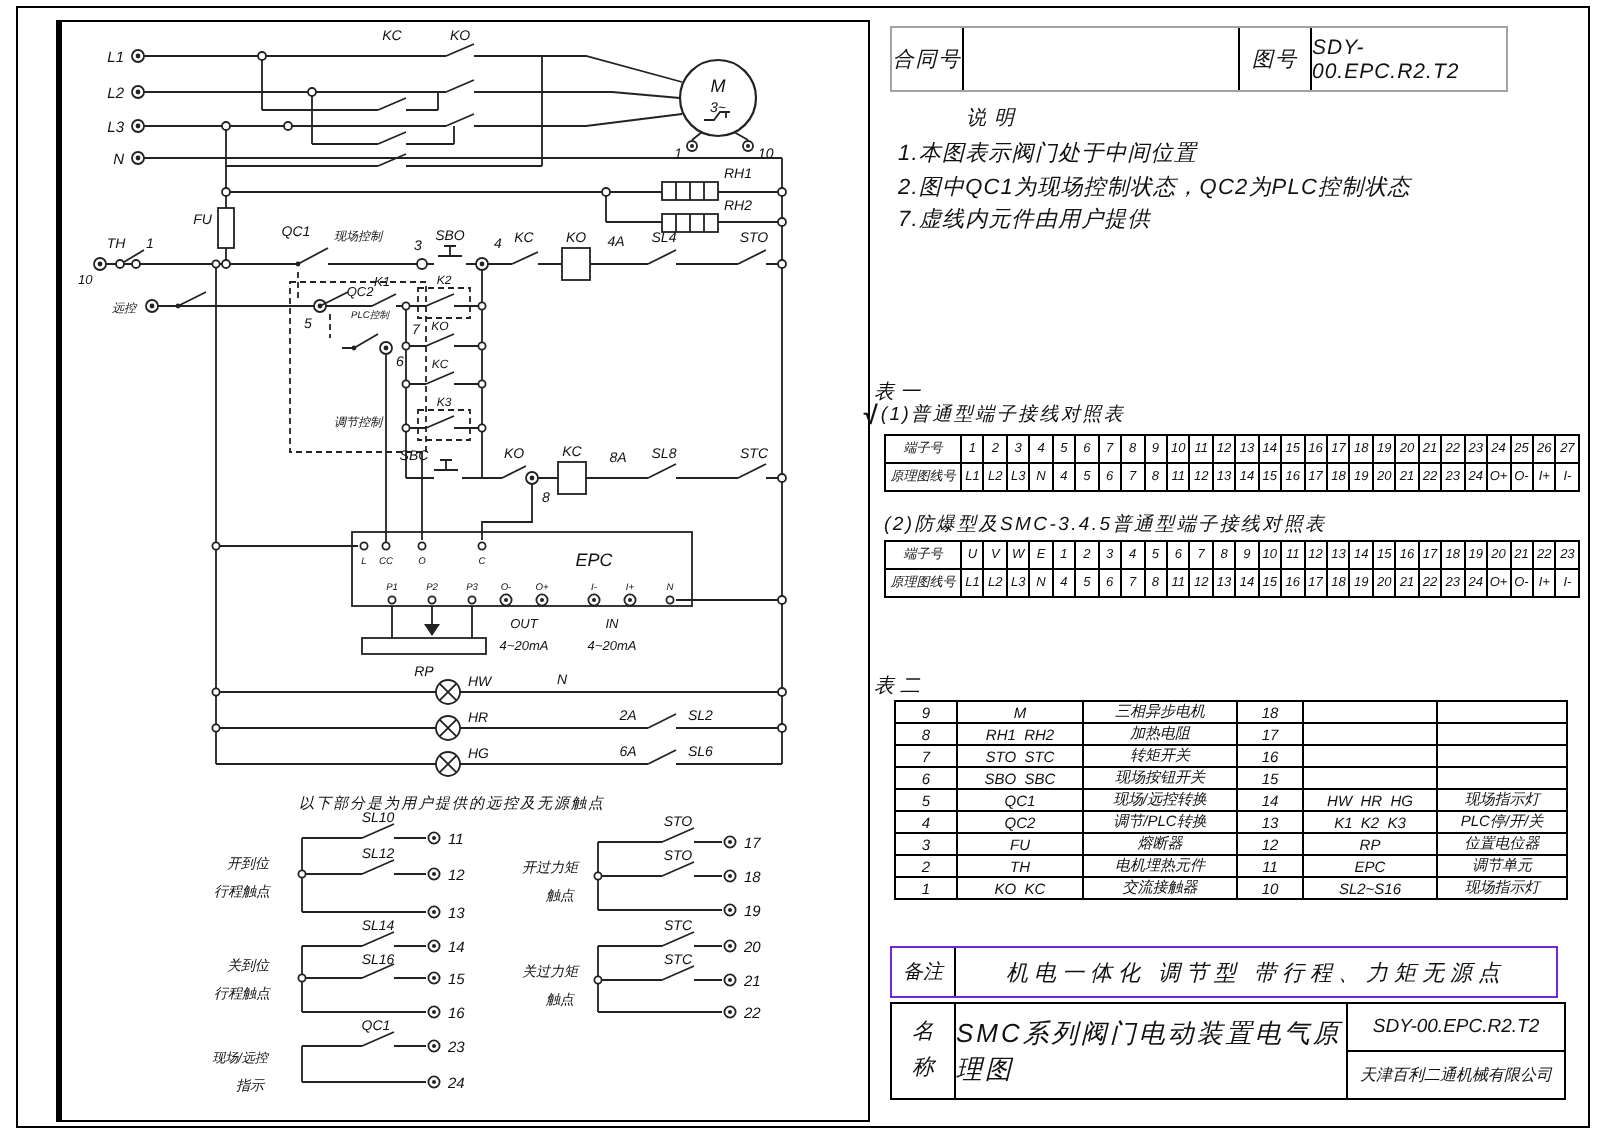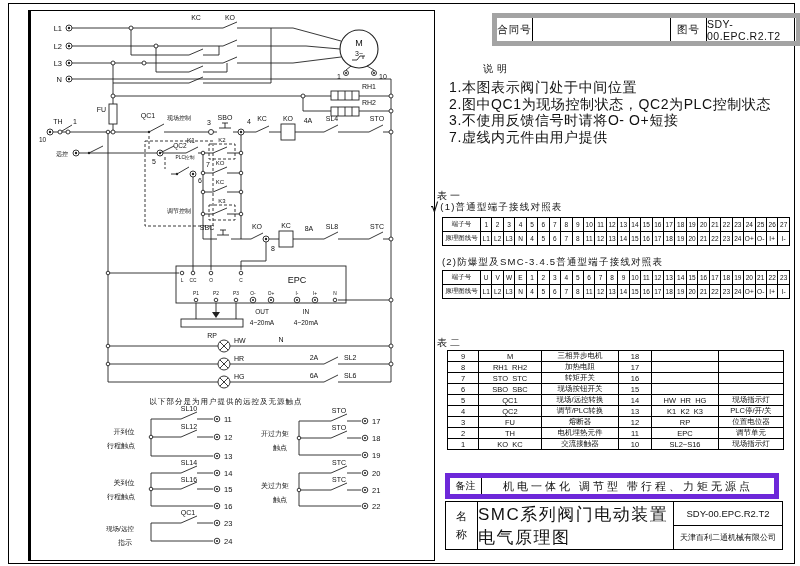--- a/index.html
+++ b/index.html
@@ -1,59 +1,59 @@
 <!DOCTYPE html>
 <html><head>
 <meta charset="utf-8">
 <style>
   html,body{margin:0;padding:0;background:#fff;}
   #page{position:relative;width:800px;height:566px;background:#fff;overflow:hidden;
         font-family:"Liberation Sans","DejaVu Sans",sans-serif;color:#111;}
-  .abs{position:absolute;}
+  .abs{position:absolute;font-style:italic;}
   #frame{left:8px;top:3px;width:785px;height:559px;border:1px solid #000;}
   #circuit-wrap{left:28px;top:10px;width:403px;height:549px;border:1px solid #000;border-left:3px solid #000;background:#fff;}
   svg{display:block;}
   svg text{font-family:"Liberation Sans","DejaVu Sans",sans-serif;fill:#111;}
   .w{fill:none;stroke:#222;stroke-width:0.9;}
   .w11{stroke-width:1.1;}
   .dash{stroke-dasharray:3,2;}
   .ct{fill:#fff;stroke:#222;stroke-width:0.9;}
   .dot{fill:#222;stroke:none;}
   .t48{font-size:4.8px;}.t6{font-size:6px;}.t65{font-size:6.5px;}.t7{font-size:7px;}
   .t75{font-size:7.5px;}.t9{font-size:9px;}
   .mid{text-anchor:middle;}.end{text-anchor:end;}
   
-  .hdr{left:445px;top:13px;width:309px;height:33px;display:flex;border:5px solid #a3a3a3;box-sizing:border-box;margin-left:47px;}
+  .hdr{left:445px;top:13px;width:309px;height:33px;display:flex;border:1px solid #a3a3a3;box-sizing:border-box;}
   .hc{display:flex;align-items:center;justify-content:center;box-sizing:border-box;font-size:10.5px;letter-spacing:1px;}
   .hc+.hc{border-left:1px solid #000;}
   .hc1{width:35px;}.hc2{width:138px;}.hc3{width:36px;}.hc4{flex:1;font-size:10.5px;letter-spacing:0.5px;}
-  .notes{left:449px;top:62px;width:335px;}
+  .notes{left:449px;top:52px;width:335px;}
   .notes-title{font-size:10px;letter-spacing:4px;margin-left:34px;margin-bottom:3px;}
-  .note-item{font-size:14px;line-height:16.5px;letter-spacing:0.6px;white-space:pre;}
+  .note-item{font-size:11px;line-height:16.5px;letter-spacing:0.6px;white-space:pre;}
   .tbl-label{font-size:10px;letter-spacing:3px;}
   .tbl-title{font-size:9.5px;letter-spacing:1.2px;display:flex;align-items:center;}
   .chk{font-size:13px;font-weight:bold;margin-right:1px;}
   table.tterm{border-collapse:collapse;table-layout:fixed;width:348px;}
   table.tterm td{border:1px solid #000;font-size:6.5px;text-align:center;padding:0;height:13px;overflow:hidden;white-space:nowrap;}
   table.tterm td:first-child{width:37px;}
   table.tcomp{border-collapse:collapse;table-layout:fixed;width:330px;}
   table.tcomp td{border:1px solid #000;font-size:7.5px;text-align:center;padding:0;height:10px;overflow:hidden;white-space:pre;}
   table.tcomp td:nth-child(1){width:30px;}
   table.tcomp td:nth-child(2){width:62px;}
   table.tcomp td:nth-child(3){width:76px;margin-top:16px;}
   table.tcomp td:nth-child(4){width:32px;}
   table.tcomp td:nth-child(5){width:66px;}
   table.tcomp td:nth-child(6){width:64px;}
-  .remark{left:445px;top:473px;width:334px;height:26px;display:flex;border:5px solid #6d28d9;box-sizing:border-box;}
+  .remark{left:445px;top:473px;width:334px;height:26px;display:flex;border:1px solid #6d28d9;box-sizing:border-box;}
   .remark-label{width:32px;border-right:1px solid #000;display:flex;align-items:center;justify-content:center;font-size:10px;box-sizing:border-box;}
   .remark-value{flex:1;display:flex;align-items:center;justify-content:center;font-size:11px;letter-spacing:3px;}
   .nameblk{left:445px;top:501px;width:338px;height:49px;display:flex;border:1px solid #000;box-sizing:border-box;}
   .name-label{width:32px;border-right:1px solid #000;display:flex;align-items:center;justify-content:center;box-sizing:border-box;}
   .name-label span{width:13px;font-size:11px;line-height:1.6;word-break:break-all;text-align:center;}
-  .name-value{width:196px;border-right:1px solid #000;display:flex;align-items:center;justify-content:center;font-size:17px;letter-spacing:1.5px;box-sizing:border-box;}
+  .name-value{width:196px;border-right:1px solid #000;display:flex;align-items:center;justify-content:center;font-size:13px;letter-spacing:1.5px;box-sizing:border-box;}
   .name-right{flex:1;display:flex;flex-direction:column;}
   .dno{flex:1;border-bottom:1px solid #000;display:flex;align-items:center;justify-content:center;font-size:9.5px;box-sizing:border-box;}
   .company{flex:1;display:flex;align-items:center;justify-content:center;font-size:8px;box-sizing:border-box;}
 </style>
 </head>
 <body>
 
 <div id="page">
   <div id="frame" class="abs"></div>
 
@@ -364,21 +364,20 @@
     <div class="hc hc1">合同号</div>
     <div class="hc hc2"></div>
     <div class="hc hc3">图号</div>
     <div class="hc hc4">SDY-00.EPC.R2.T2</div>
   </div>
 
   <div class="abs notes">
     <div class="notes-title">说明</div>
     <div class="note-item">1.本图表示阀门处于中间位置</div>
     <div class="note-item">2.图中QC1为现场控制状态，QC2为PLC控制状态</div>
-    <div class="note-item">3.不使用反馈信号时请将O- O+短接</div>
     <div class="note-item">7.虚线内元件由用户提供</div>
   </div>
 
   <div class="abs tbl-label" style="left:437px;top:189px;">表一</div>
   <div class="abs tbl-title" style="left:431px;top:200px;">
     <span class="chk">√</span>
     <span>(1)普通型端子接线对照表</span>
   </div>
   <table class="abs tterm" style="left:442px;top:217px;">
     <tbody>

